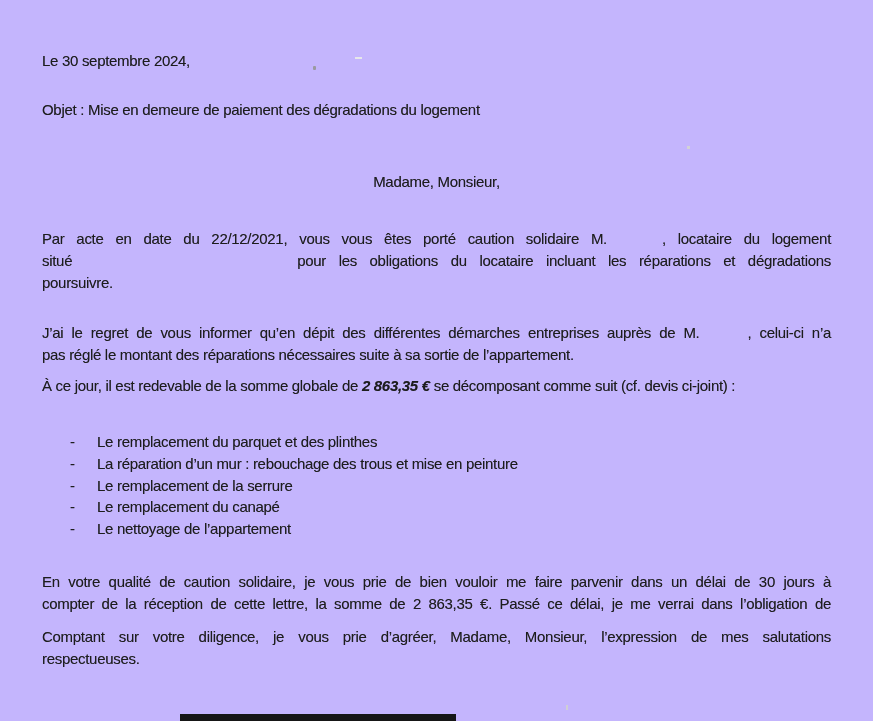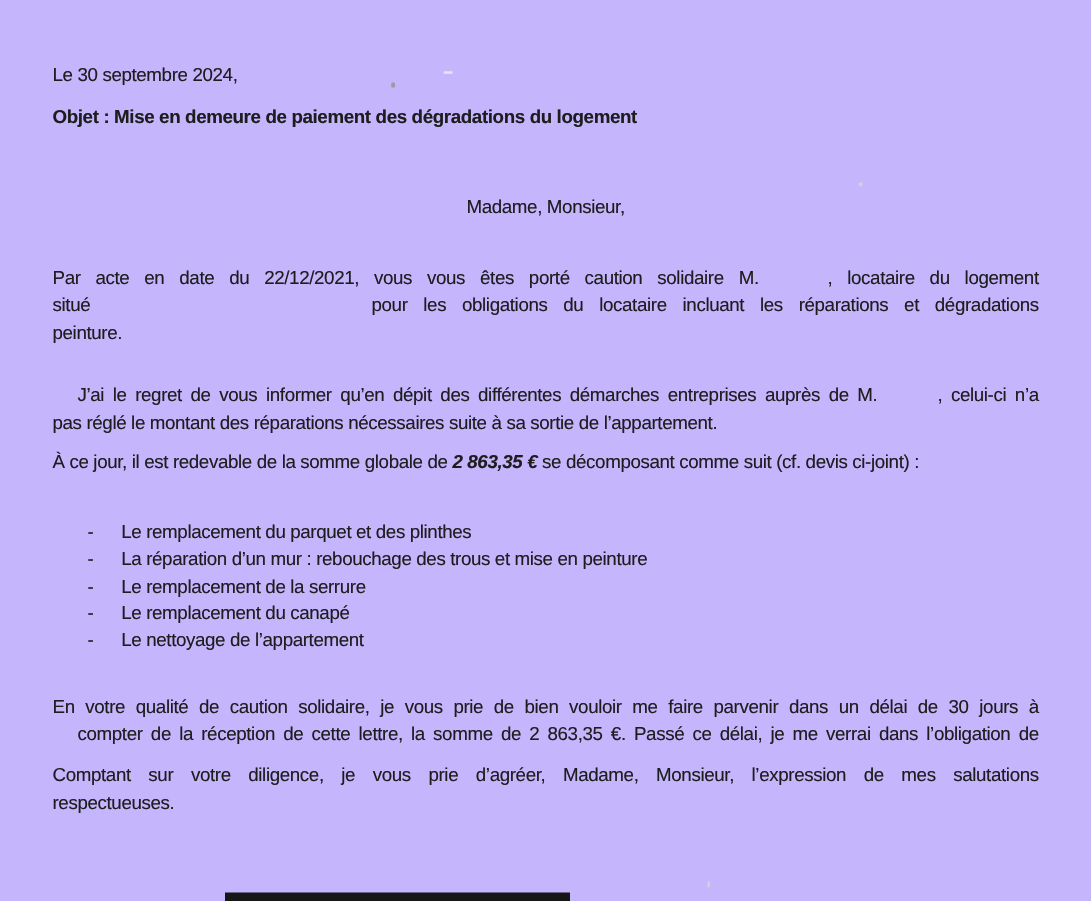--- a/index.html
+++ b/index.html
@@ -16,23 +16,23 @@
     text-shadow:0 0 0.5px rgba(30,30,30,0.45);
   }
   .content { padding:50px 42px 0 42px; width:789px; }
   .line { min-height:21.7px; }
   .jst { text-align:justify; text-align-last:justify; }
   .left { text-align:left; }
   .gap { display:inline-block; height:2px; vertical-align:baseline; }
   .g-name1   { width:55px; }
   .g-address { width:225px; }
   .g-name2   { width:48px; }
-  .tight { word-spacing:-1px;margin-left:20px; }
+  .tight { word-spacing:-1px; }
   .amount { font-weight:bold;font-style:italic; }
-  .m-subject    { margin-top:11px;font-weight:bold; }
+  .m-subject    { margin-top:27px; }
   .m-salutation { margin-top:51px;text-align:center; }
   .m-p1   { margin-top:35px; }
   .m-p2   { margin-top:29px; }
   .m-p3   { margin-top:9px;  }
   .m-list { margin-top:35px; }
   .m-p4   { margin-top:31px; }
   .m-close{ margin-top:12px; }
   .li { padding-left:28px; display:flex; }
   .li .marker { display:inline-block; width:27px; flex:0 0 27px; }
   .speck { position:absolute; background:#b9b9bd; }
@@ -50,21 +50,21 @@
 
     <div class="line left">Le 30 septembre 2024,</div>
 
     <div class="line left m-subject">Objet : Mise en demeure de paiement des dégradations du logement</div>
 
     <div class="line left m-salutation">Madame, Monsieur,</div>
 
     <div class="para m-p1">
       <div class="line jst"><span>Par acte en date du 22/12/2021, vous vous êtes porté caution solidaire M.</span><span class="gap g-name1"></span><span>, locataire du logement</span></div>
       <div class="line jst"><span>situé</span><span class="gap g-address"></span><span>pour les obligations du locataire incluant les réparations et dégradations</span></div>
-      <div class="line left">peinture.</div>
+      <div class="line left">poursuivre.</div>
     </div>
 
     <div class="para m-p2">
       <div class="line jst tight"><span>J’ai le regret de vous informer qu’en dépit des différentes démarches entreprises auprès de M.</span><span class="gap g-name2"></span><span>, celui-ci n’a</span></div>
       <div class="line left">pas réglé le montant des réparations nécessaires suite à sa sortie de l’appartement.</div>
     </div>
 
     <div class="para m-p3">
       <div class="line left"><span>À ce jour, il est redevable de la somme globale de </span><span class="amount">2 863,35 €</span><span> se décomposant comme suit (cf. devis ci-joint) :</span></div>
     </div>

